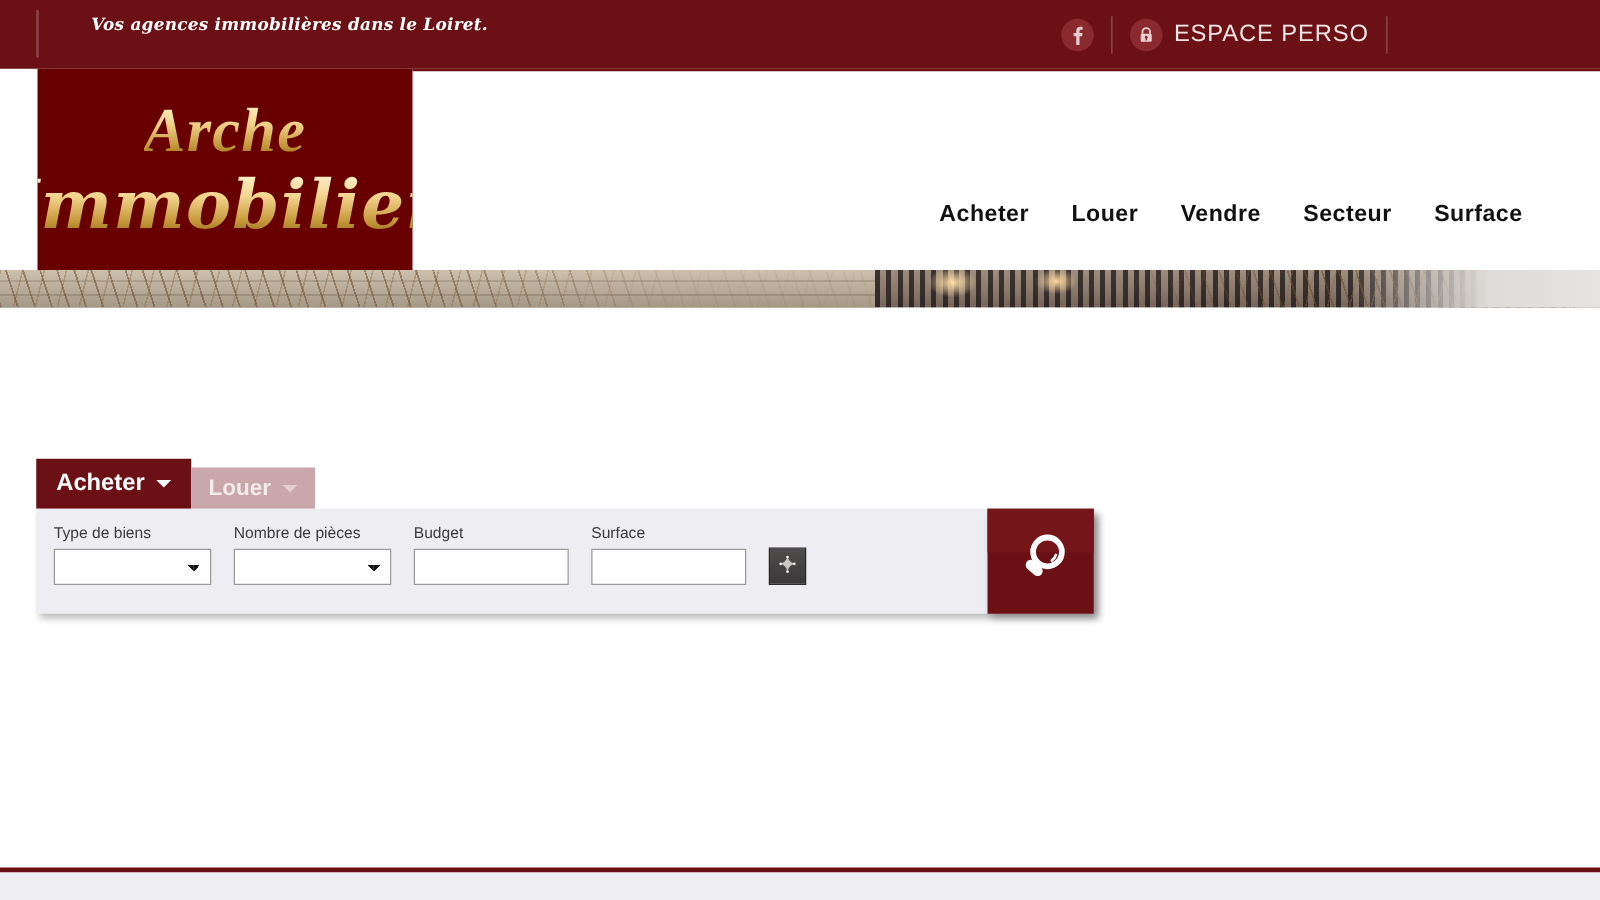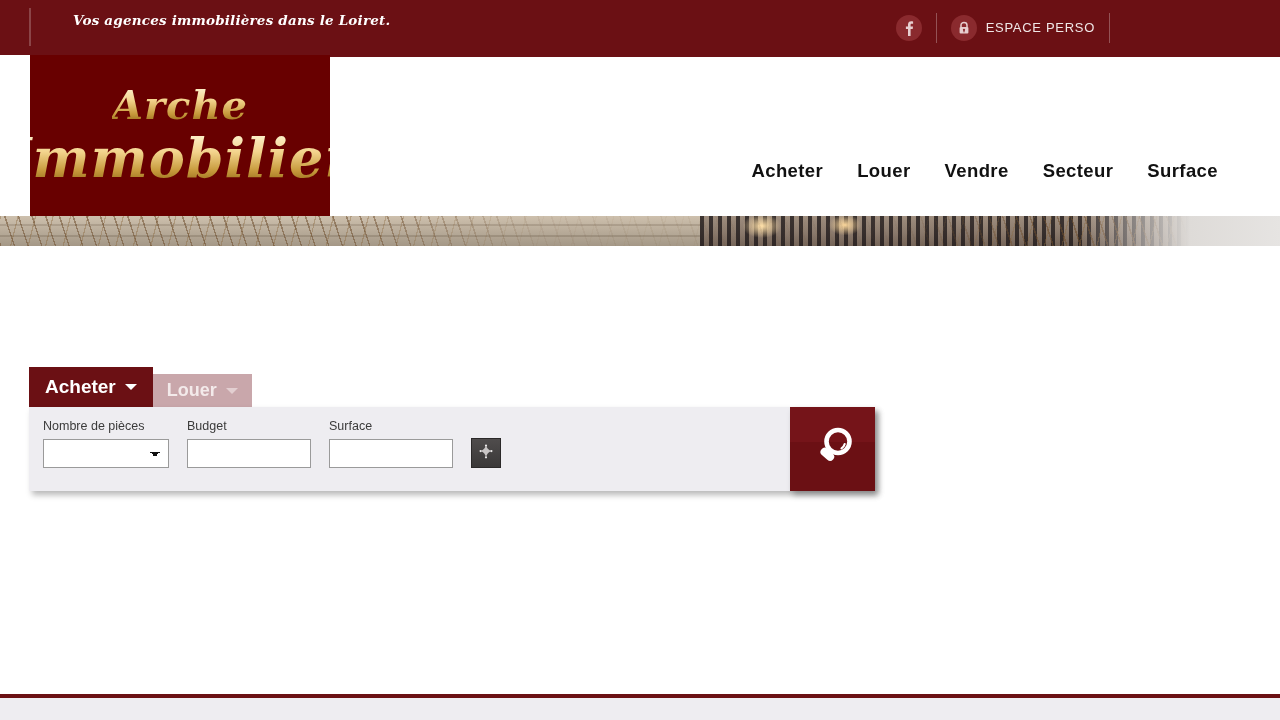--- a/index.html
+++ b/index.html
@@ -55,21 +55,21 @@
     background: rgba(255,255,255,0.28);
     margin: 0 14px;
     flex: none;
   }
   .espace-perso-link {
     display: flex; align-items: center; gap: 9px;
     cursor: pointer;
   }
   .espace-perso-label {
     color: #f0e6e6;
-    font-size: 13px;
+    font-size: 19px;
     letter-spacing: 0.7px;
     white-space: nowrap;
   }
   .topbar-right .pad-right { width: 156px; }
 
   
   .logo {
     position: absolute; left: 30px; top: 55px;
     width: 300px; height: 161px;
     background: #680000;
@@ -83,21 +83,21 @@
     font-style: italic;
     font-weight: bold;
     color: #f2d79a;
     background: linear-gradient(180deg,#fff6d8 0%, #f3d48d 38%, #c79a3c 72%, #8d6214 100%);
     -webkit-background-clip: text;
     background-clip: text;
     -webkit-text-fill-color: transparent;
     line-height: 1.02;
     white-space: nowrap;
   }
-  .logo-line-1 { font-size: 40px; letter-spacing: 1px; margin-bottom: 6px; }
+  .logo-line-1 { font-size: 50px; letter-spacing: 1px; margin-bottom: 6px; font-family: Liberation Serif, serif; }
   .logo-line-2 { font-size: 54px; letter-spacing: 1px; }
 
   
   .header-rule {
     position: absolute; left: 330px; top: 55px;
     width: 950px; height: 2px;
     background: #6b1014;
   }
 
   
@@ -344,20 +344,26 @@
       </div>
       <div class="tab tab-inactive">
         <span>Louer</span>
         <span class="caret"></span>
       </div>
     </div>
 
     <div class="panel">
       <div class="fields">
 
+        <div class="field">
+          <span class="field-label">Type de biens</span>
+          <select class="w-type">
+            <option></option>
+          </select>
+        </div>
 
         <div class="field">
           <span class="field-label">Nombre de pièces</span>
           <select class="w-pieces">
             <option></option>
           </select>
         </div>
 
         <div class="field">
           <span class="field-label">Budget</span>

